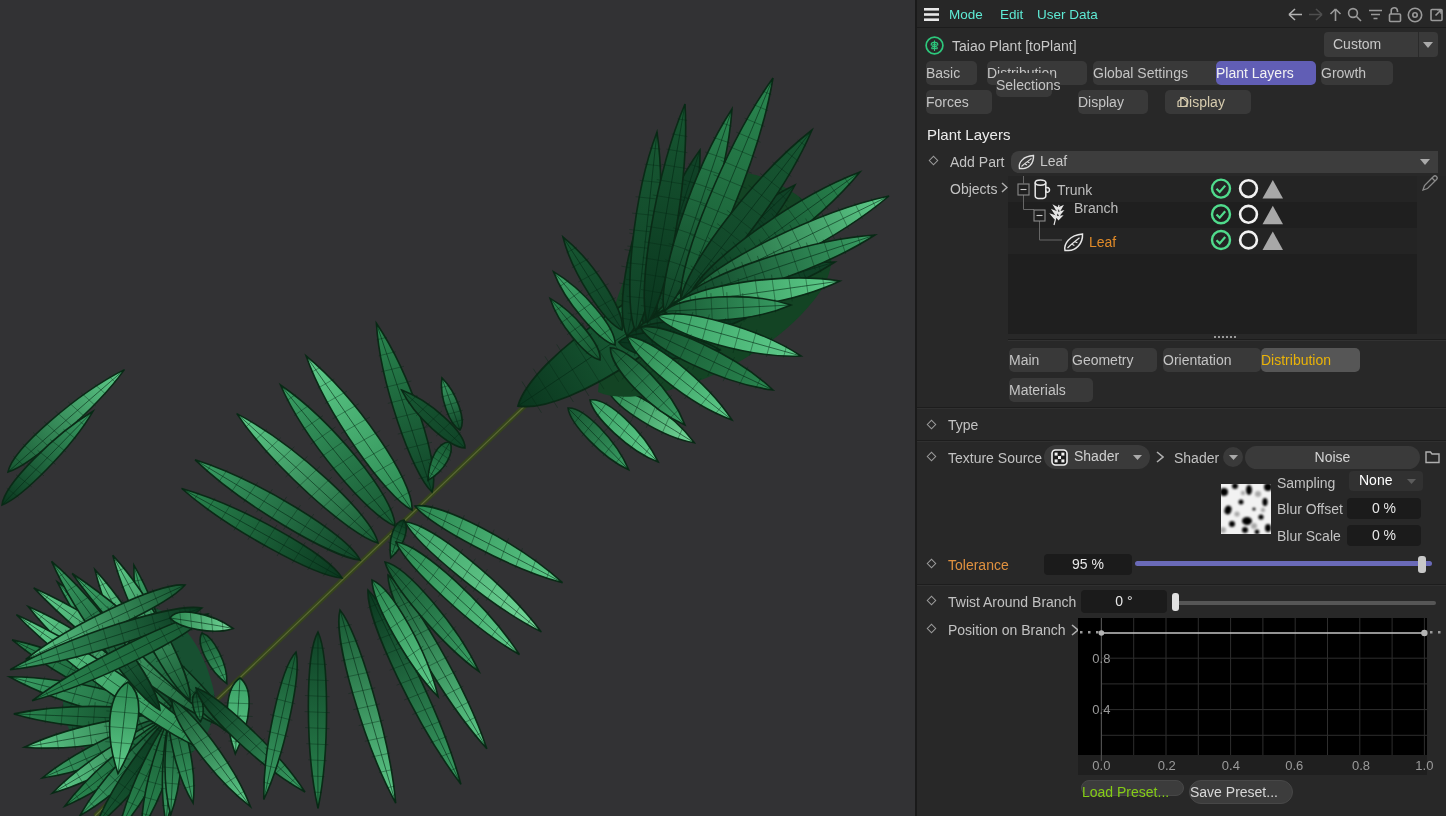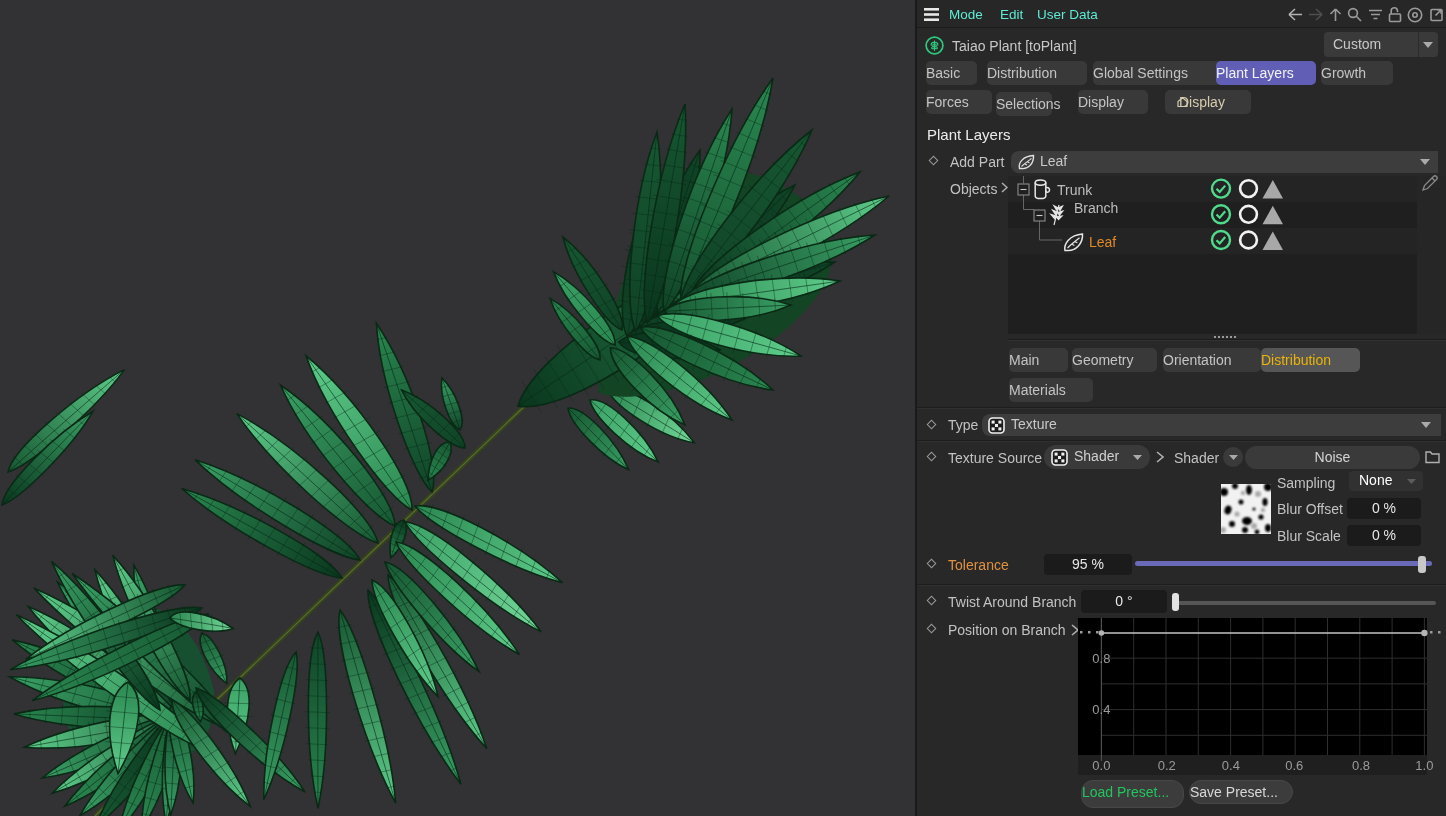--- a/index.html
+++ b/index.html
@@ -713,21 +713,21 @@
           <path d="M0 0 h10 l-5 6 Z" fill="#aaaaaa"></path>
         </svg>
     </div>
 
     <div class="tabbtn" style="left:9px;top:61px;width:51px">Basic</div>
     <div class="tabbtn" style="left:70px;top:61px;width:100px">Distribution</div>
     <div class="tabbtn" style="left:176px;top:61px;width:136px">Global Settings</div>
     <div class="tabbtn" style="left:299px;top:61px;width:100px;background:#615eb5;color:#f2f2f2">Plant Layers</div>
     <div class="tabbtn" style="left:404px;top:61px;width:72px">Growth</div>
     <div class="tabbtn" style="left:9px;top:90px;width:66px">Forces</div>
-    <div class="tabbtn" style="left:79px;top:92px;width:56px">Selections</div>
+    <div class="tabbtn" style="left:79px;top:73px;width:56px">Selections</div>
     <div class="tabbtn" style="left:161px;top:90px;width:70px">Display</div>
     <div class="tabbtn" style="left:248px;top:90px;width:86px;color:#d6cbae"><svg style="position:absolute;left:12px;top:7px" width="11" height="10" viewBox="0 0 11 10">
           <path d="M1 9.5 V4.5 L5.5 .8 L10 4.5 V9.5 Z" fill="none" stroke="#d6cbae" stroke-width="1.2"></path>
         </svg><span style="margin-left:14px">Display</span></div>
 
     <div class="lbl" style="left:10px;top:126px;font-size:15px;color:#ececec">Plant Layers</div>
     <div class="diamond" style="left:13px;top:157px"></div>
     <div class="lbl" style="left:33px;top:154px">Add Part</div>
     <div style="position:absolute;left:94px;top:151px;width:427px;height:22px;background:#3d3d3d;border-radius:8px 0 0 8px">
       <svg style="position:absolute;left:6px;top:2px" width="19" height="18" viewBox="0 0 19 18">
@@ -828,34 +828,20 @@
     <div class="tabbtn" style="left:92px;top:348px;width:59px">Main</div>
     <div class="tabbtn" style="left:155px;top:348px;width:85px">Geometry</div>
     <div class="tabbtn" style="left:246px;top:348px;width:98px">Orientation</div>
     <div class="tabbtn" style="left:344px;top:348px;width:99px;background:#565656;color:#eab308">Distribution</div>
     <div class="tabbtn" style="left:92px;top:378px;width:84px">Materials</div>
 
     <div style="position:absolute;left:0px;top:407px;width:529px;height:1px;background:#1d1d1d"></div>
     <div style="position:absolute;left:0px;top:408px;width:529px;height:1px;background:#303030"></div>
     <div class="diamond" style="left:11px;top:421px"></div>
     <div class="lbl" style="left:31px;top:417px">Type</div>
-    <div style="position:absolute;left:65px;top:414px;width:459px;height:22px;background:#3d3d3d;border-radius:8px 0 0 8px">
-      <svg style="position:absolute;left:6px;top:2.5px" width="17" height="17" viewBox="0 0 17 17">
-        <rect x="1" y="1" width="15" height="15" rx="3.5" fill="#1d1d1d" stroke="#f0f0f0" stroke-width="1.6"></rect>
-        <rect x="3.6" y="3.6" width="3" height="3" fill="#f0f0f0"></rect>
-          <rect x="10.4" y="3.6" width="3" height="3" fill="#f0f0f0"></rect>
-        <rect x="7" y="7" width="3" height="3" fill="#f0f0f0"></rect>
-        <rect x="3.6" y="10.4" width="3" height="3" fill="#f0f0f0"></rect>
-          <rect x="10.4" y="10.4" width="3" height="3" fill="#f0f0f0"></rect>
-      </svg>
-      <div style="position:absolute;left:29px;top:2px;font-size:14px;color:#c8c8c8">Texture</div>
-      <svg style="position:absolute;right:10px;top:8px" width="10" height="6">
-          <path d="M0 0 h10 l-5 6 Z" fill="#aaaaaa"></path>
-        </svg>
-    </div>
     <div style="position:absolute;left:0px;top:440px;width:529px;height:1px;background:#1d1d1d"></div>
     <div style="position:absolute;left:0px;top:441px;width:529px;height:1px;background:#303030"></div>
 
     <div class="diamond" style="left:11px;top:453px"></div>
     <div class="lbl" style="left:31px;top:450px">Texture Source</div>
     <div style="position:absolute;left:127px;top:445px;width:106px;height:24px;background:#3a3a3a;border-radius:12px">
       <svg style="position:absolute;left:7px;top:3.5px" width="17" height="17" viewBox="0 0 17 17">
         <rect x="1" y="1" width="15" height="15" rx="3.5" fill="#1d1d1d" stroke="#f0f0f0" stroke-width="1.6"></rect>
         <rect x="3.6" y="3.6" width="3" height="3" fill="#f0f0f0"></rect>
           <rect x="10.4" y="3.6" width="3" height="3" fill="#f0f0f0"></rect>
@@ -974,16 +960,16 @@
           <rect x="8" y="0" width="2.5" height="2.5"></rect>
           <rect x="16" y="0" width="2.5" height="2.5"></rect>
         </g>
       </svg>
     <svg style="position:absolute;left:513px;top:631px" width="14" height="4" viewBox="0 0 14 4">
         <g fill="#9a9a9a">
           <rect x="0" y="0" width="2.5" height="2.5"></rect>
           <rect x="8" y="0" width="2.5" height="2.5"></rect>
         </g>
       </svg>
-    <div class="tabbtn" style="left:164px;top:780px;width:103px;height:28px;border-radius:12px;background:#3c3c3c;border:1px solid #474747;line-height:22px;color:#22c55e">Load Preset...</div>
+    <div class="tabbtn" style="left:164px;top:780px;width:103px;height:16px;border-radius:12px;background:#3c3c3c;border:1px solid #474747;line-height:22px;color:#84cc16">Load Preset...</div>
     <div class="tabbtn" style="left:272px;top:780px;width:104px;height:24px;border-radius:12px;background:#3c3c3c;border:1px solid #474747;line-height:22px;color:#d8d8d8">Save Preset...</div>
   </div>
 </div>
 
 </body></html>

